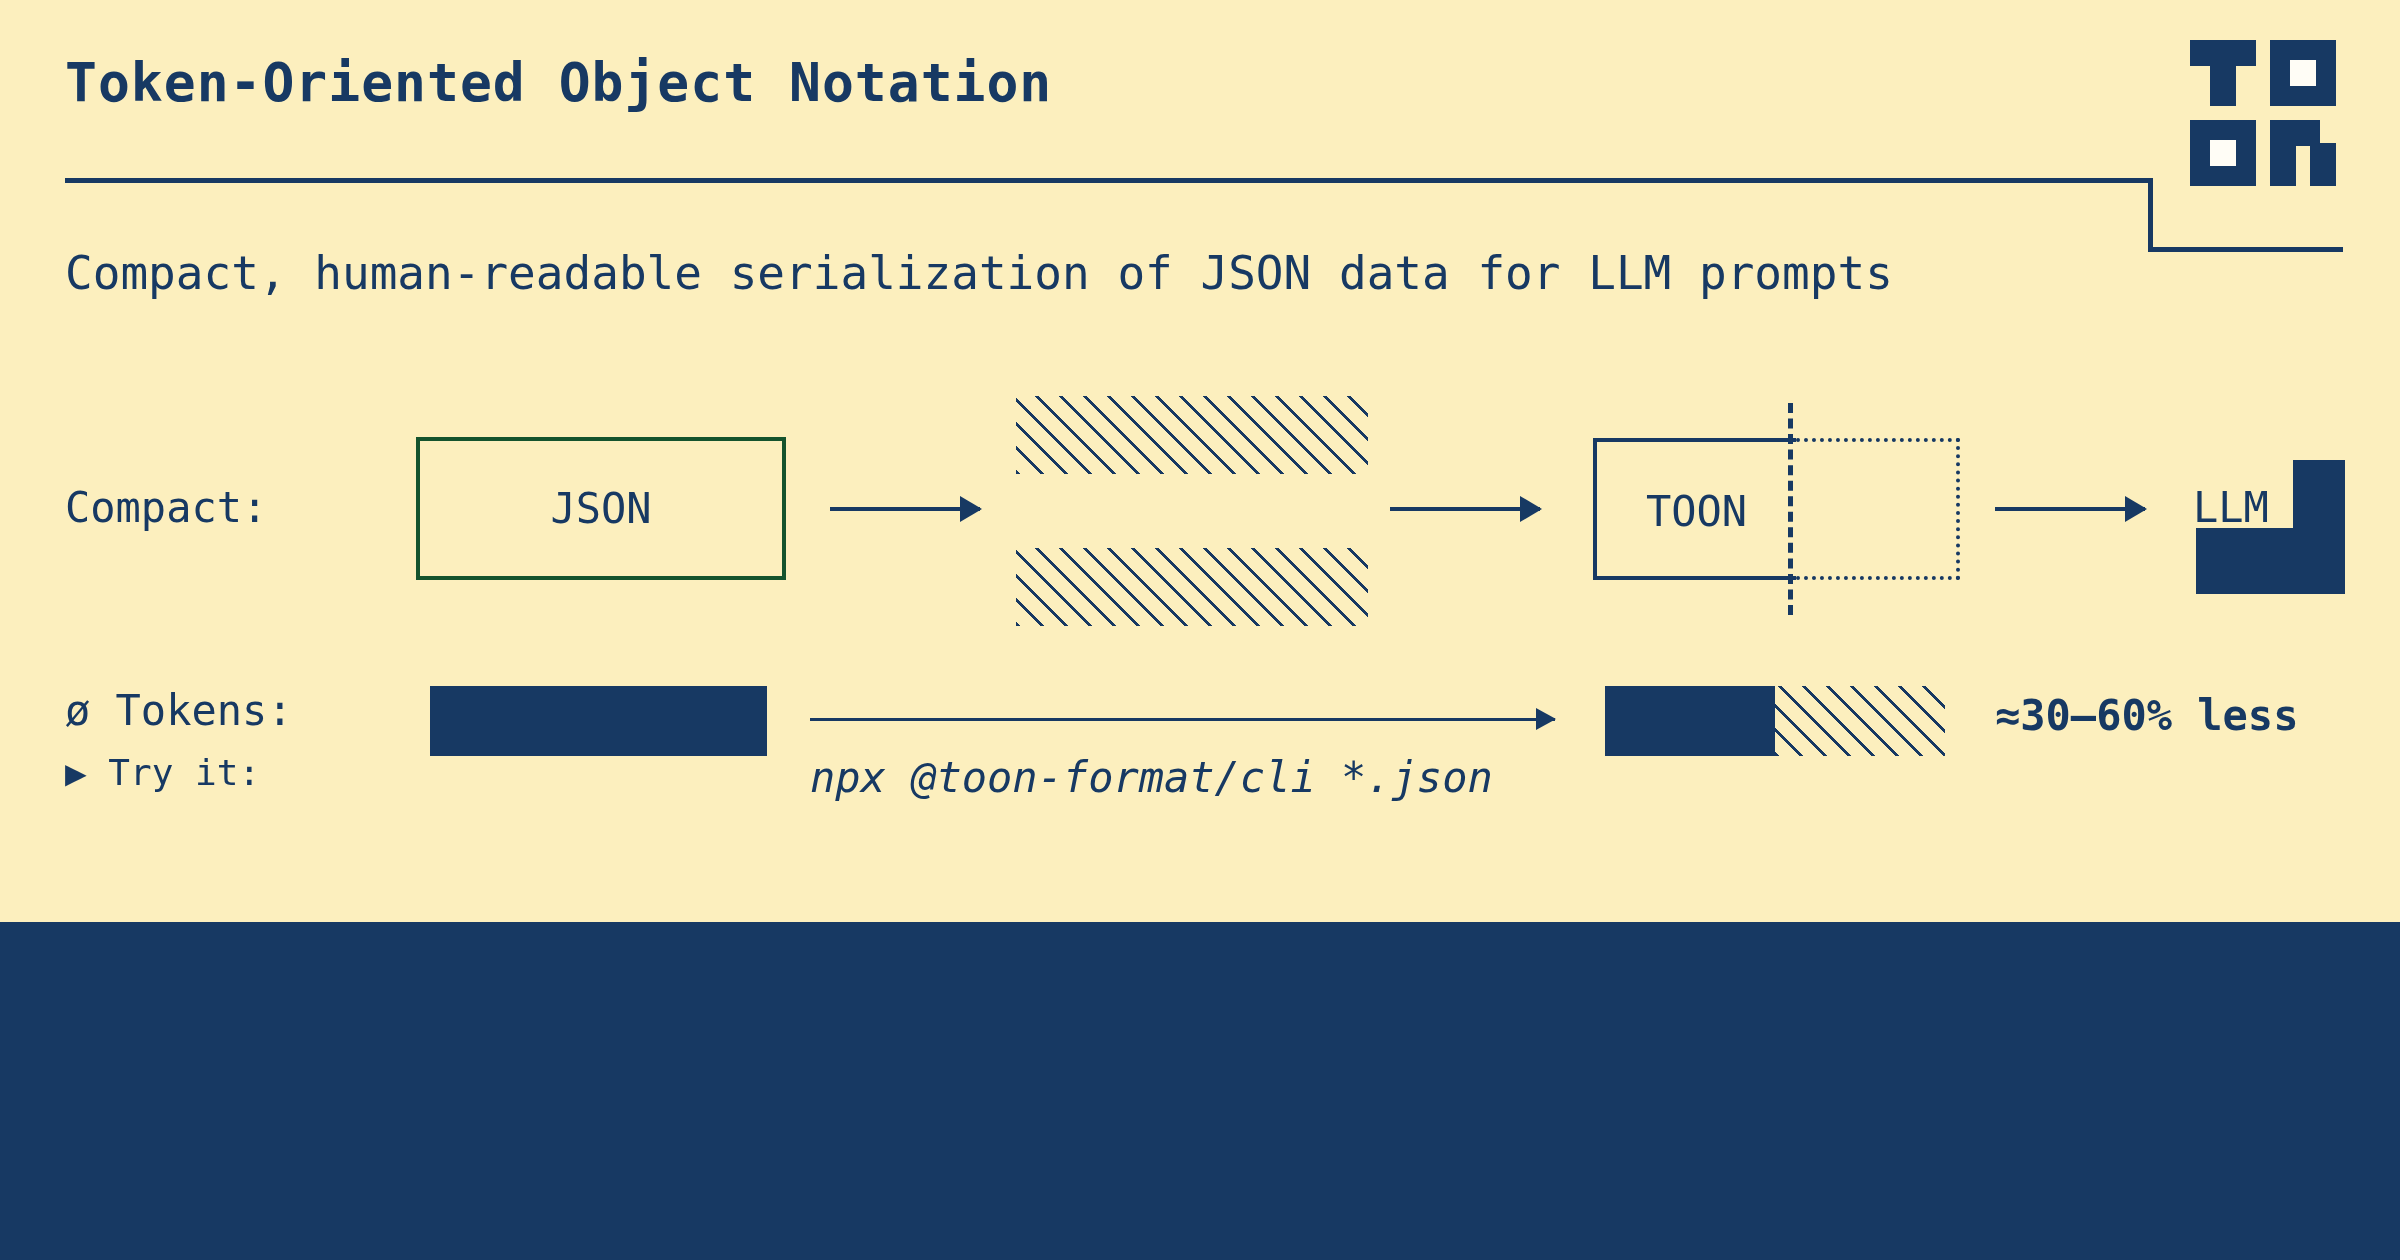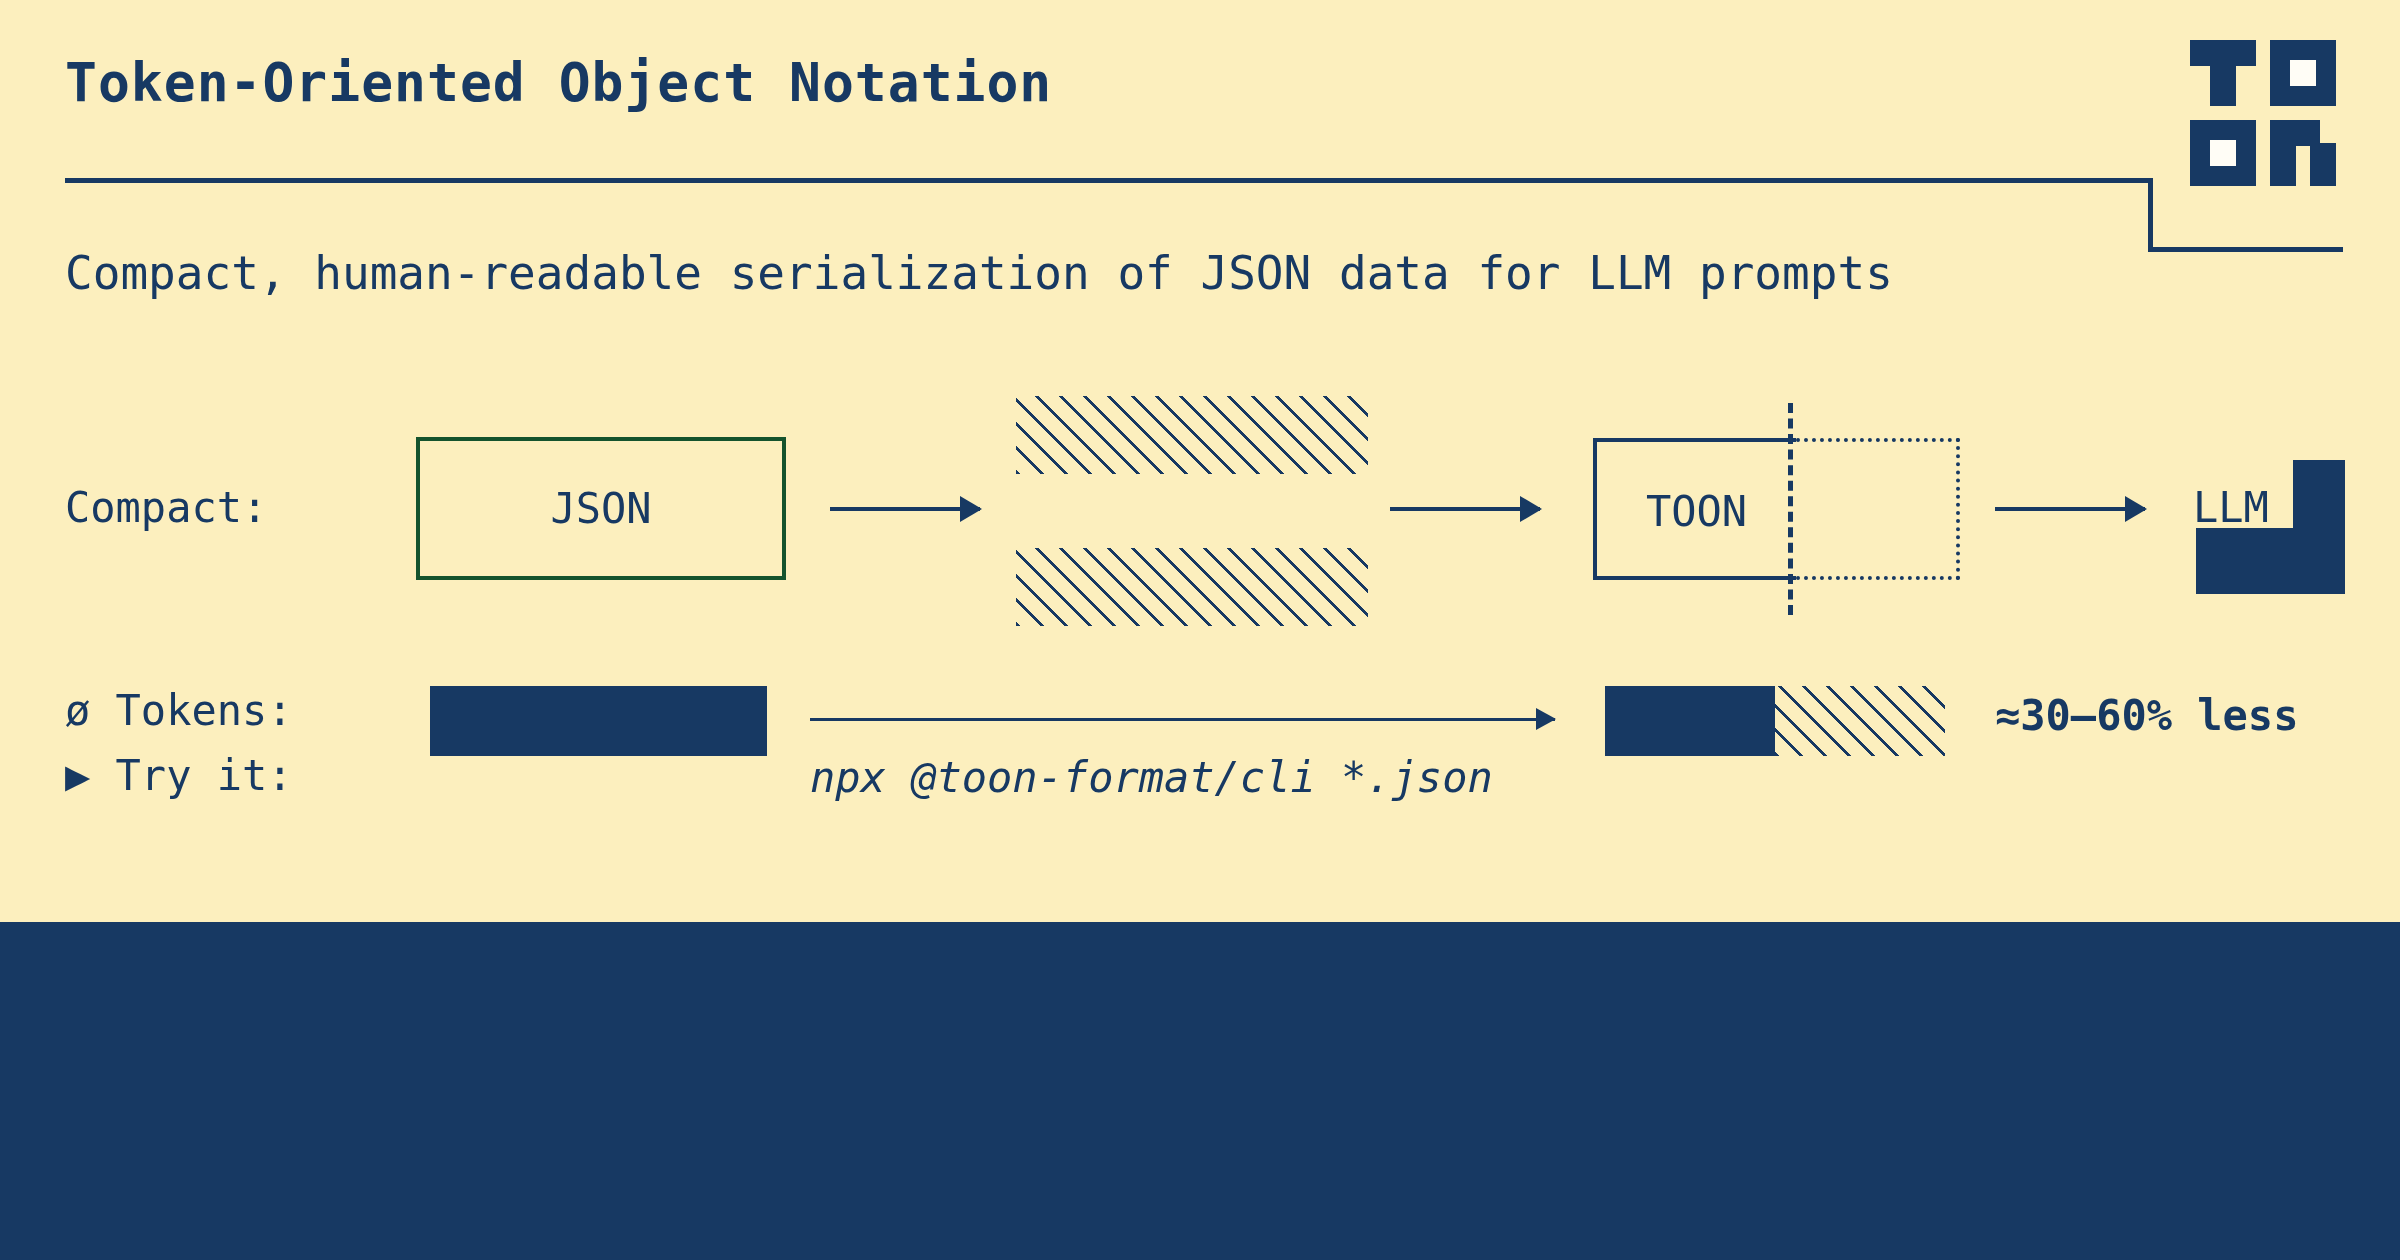--- a/index.html
+++ b/index.html
@@ -83,21 +83,21 @@
   .toon-divider{
     position:absolute;left:1788px;top:403px;width:0;height:212px;
     border-left:5px dashed #173963;
   }
   .llm-text{position:absolute;left:2193px;top:487px;font-size:42px;line-height:1;white-space:nowrap;}
   .llm-block-v{position:absolute;left:2293px;top:460px;width:52px;height:134px;background:#173963;}
   .llm-block-h{position:absolute;left:2196px;top:528px;width:148px;height:66px;background:#173963;}
 
   
   .tok-label{position:absolute;left:65px;top:690px;font-size:42px;white-space:nowrap;line-height:1;}
-  .try-label{position:absolute;left:65px;top:755px;font-size:42px;white-space:nowrap;line-height:1;text-align:center;}
+  .try-label{position:absolute;left:65px;top:755px;font-size:36px;white-space:nowrap;line-height:1;text-align:center;}
   .bar-json{position:absolute;left:430px;top:686px;width:337px;height:70px;background:#173963;}
   .bar-toon-solid{position:absolute;left:1605px;top:686px;width:170px;height:70px;background:#173963;}
   .bar-toon-hatch{
     position:absolute;left:1775px;top:686px;width:170px;height:70px;
     background-image:repeating-linear-gradient(45deg,
       #173963 0px,#173963 3px,transparent 3px,transparent 17px);
   }
   .less-text{position:absolute;left:1995px;top:695px;font-size:42px;font-weight:bold;white-space:nowrap;line-height:1;}
   .cmd{position:absolute;left:810px;top:757px;width:760px;text-align:left;font-size:42px;font-style:italic;line-height:1;}
 

